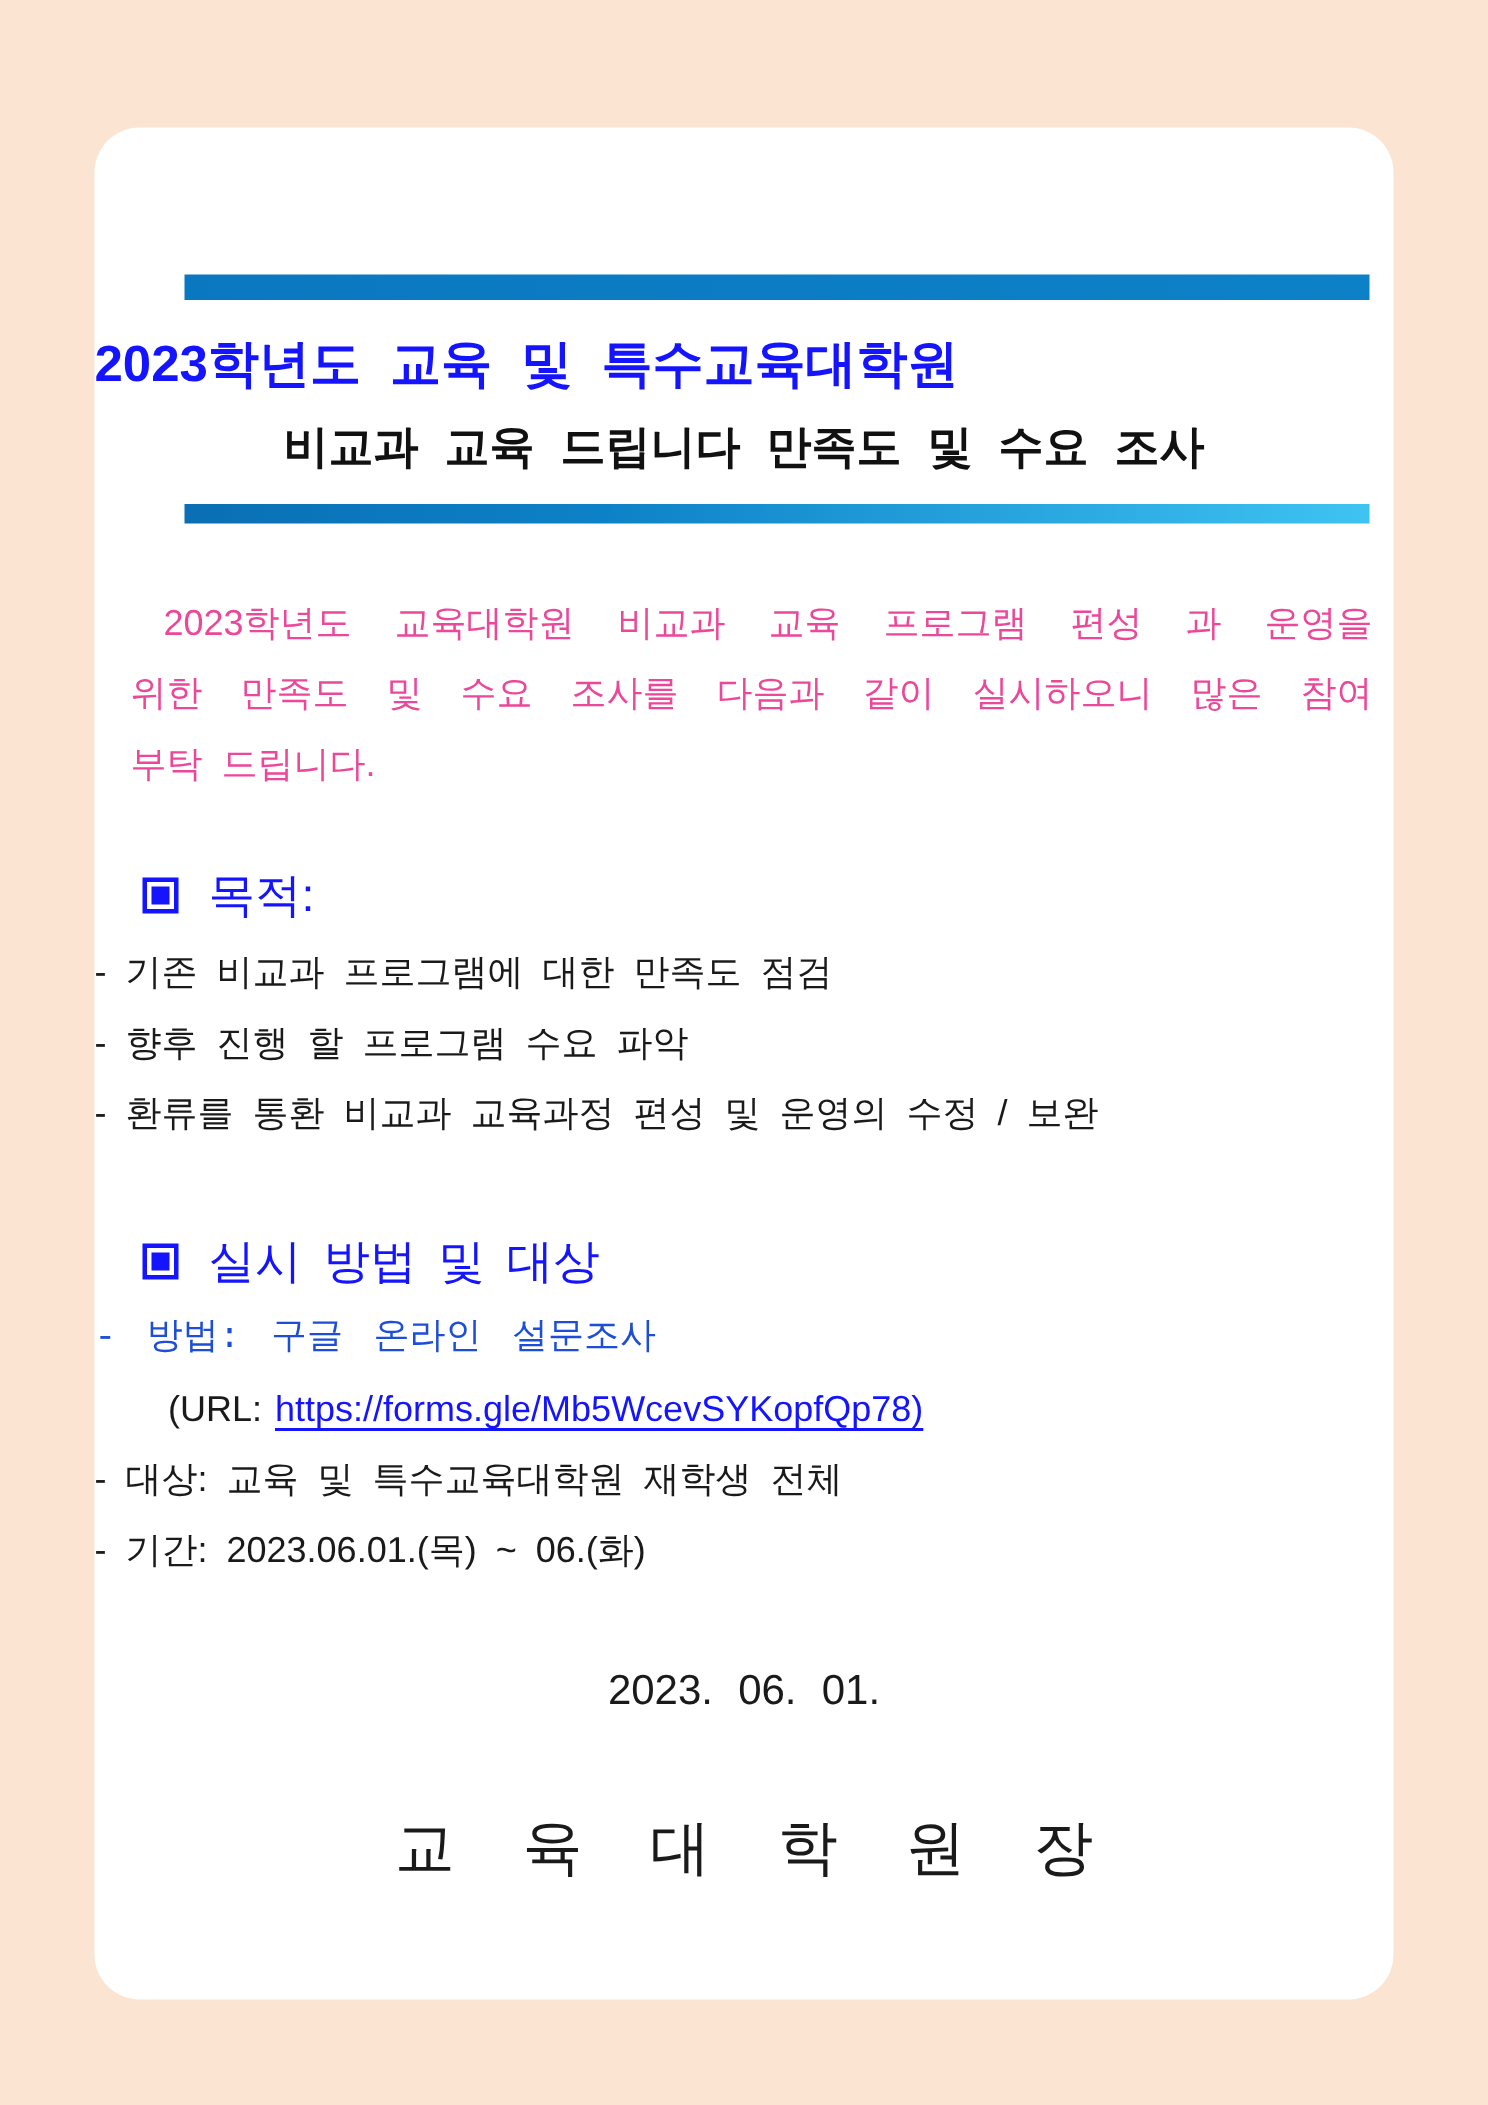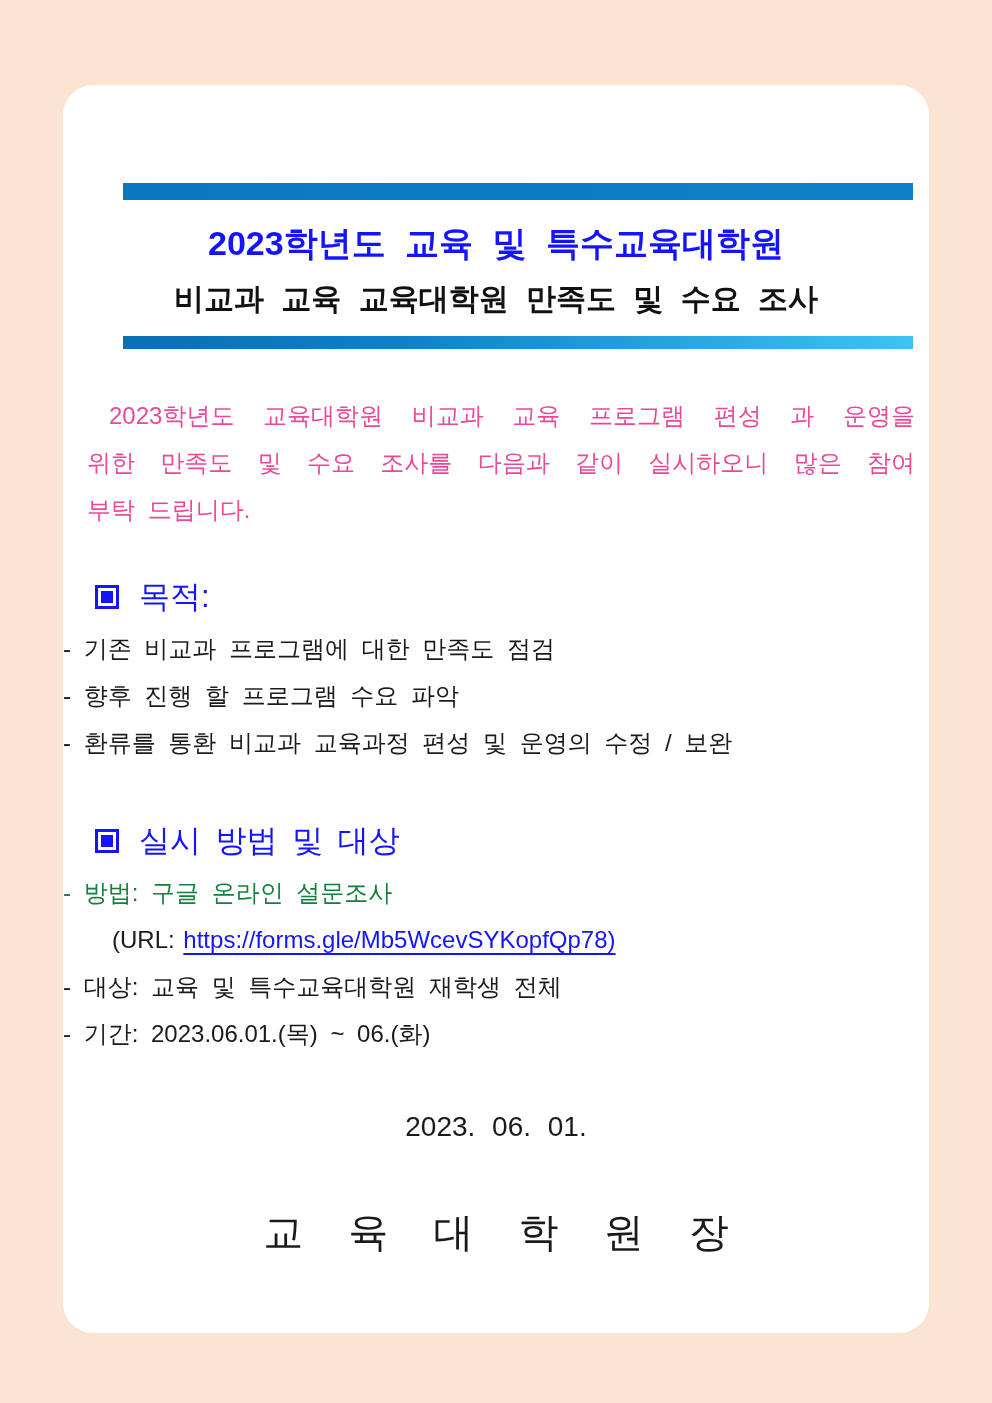--- a/index.html
+++ b/index.html
@@ -34,21 +34,20 @@
   }
   .bottom-bar {
     margin-left: 60px;
     margin-top: 17px;
     width: 790px;
     height: 13px;
     background: linear-gradient(90deg, #0a6fb4, #0d81c7 35%, #3ec3f2);
   }
   .title-line1 {
     margin-top: 21px;
-    text-align: center;
     font-size: 34px;
     line-height: 44px;
     font-weight: bold;
     color: #1414ff;
     word-spacing: 10px;
     letter-spacing: 0px;
   }
   .title-line2 {
     margin-top: 14px;
     text-align: center;
@@ -109,21 +108,22 @@
   .items {
     margin-top: 11px;
   }
   .item {
     font-size: 24px;
     line-height: 47px;
     color: #1a1a1a;
     word-spacing: 6px;
   }
   .item-blue {
-    color: #15803d;
+    color: #1d4ed8;
+    font-family: Liberation Mono, monospace;
   }
   .url-line {
     padding-left: 49px;
     font-size: 24px;
     line-height: 47px;
     color: #1a1a1a;
     word-spacing: 2px;
   }
   .url-link {
     color: #1414ff;
@@ -149,21 +149,21 @@
 </style>
 </head>
 <body>
 
 <div class="card">
 
   <div class="top-bar"></div>
 
   <div class="title-line1">2023학년도 교육 및 특수교육대학원</div>
 
-  <div class="title-line2">비교과 교육 교육대학원 만족도 및 수요 조사</div>
+  <div class="title-line2">비교과 교육 드립니다 만족도 및 수요 조사</div>
 
   <div class="bottom-bar"></div>
 
   <div class="intro">
     <div class="jline indent">2023학년도 교육대학원 비교과 교육 프로그램 편성 과 운영을</div>
     <div class="jline">위한 만족도 및 수요 조사를 다음과 같이 실시하오니 많은 참여</div>
     <div class="lline">부탁 드립니다.</div>
   </div>
 
   <div class="section-heading heading-purpose">

